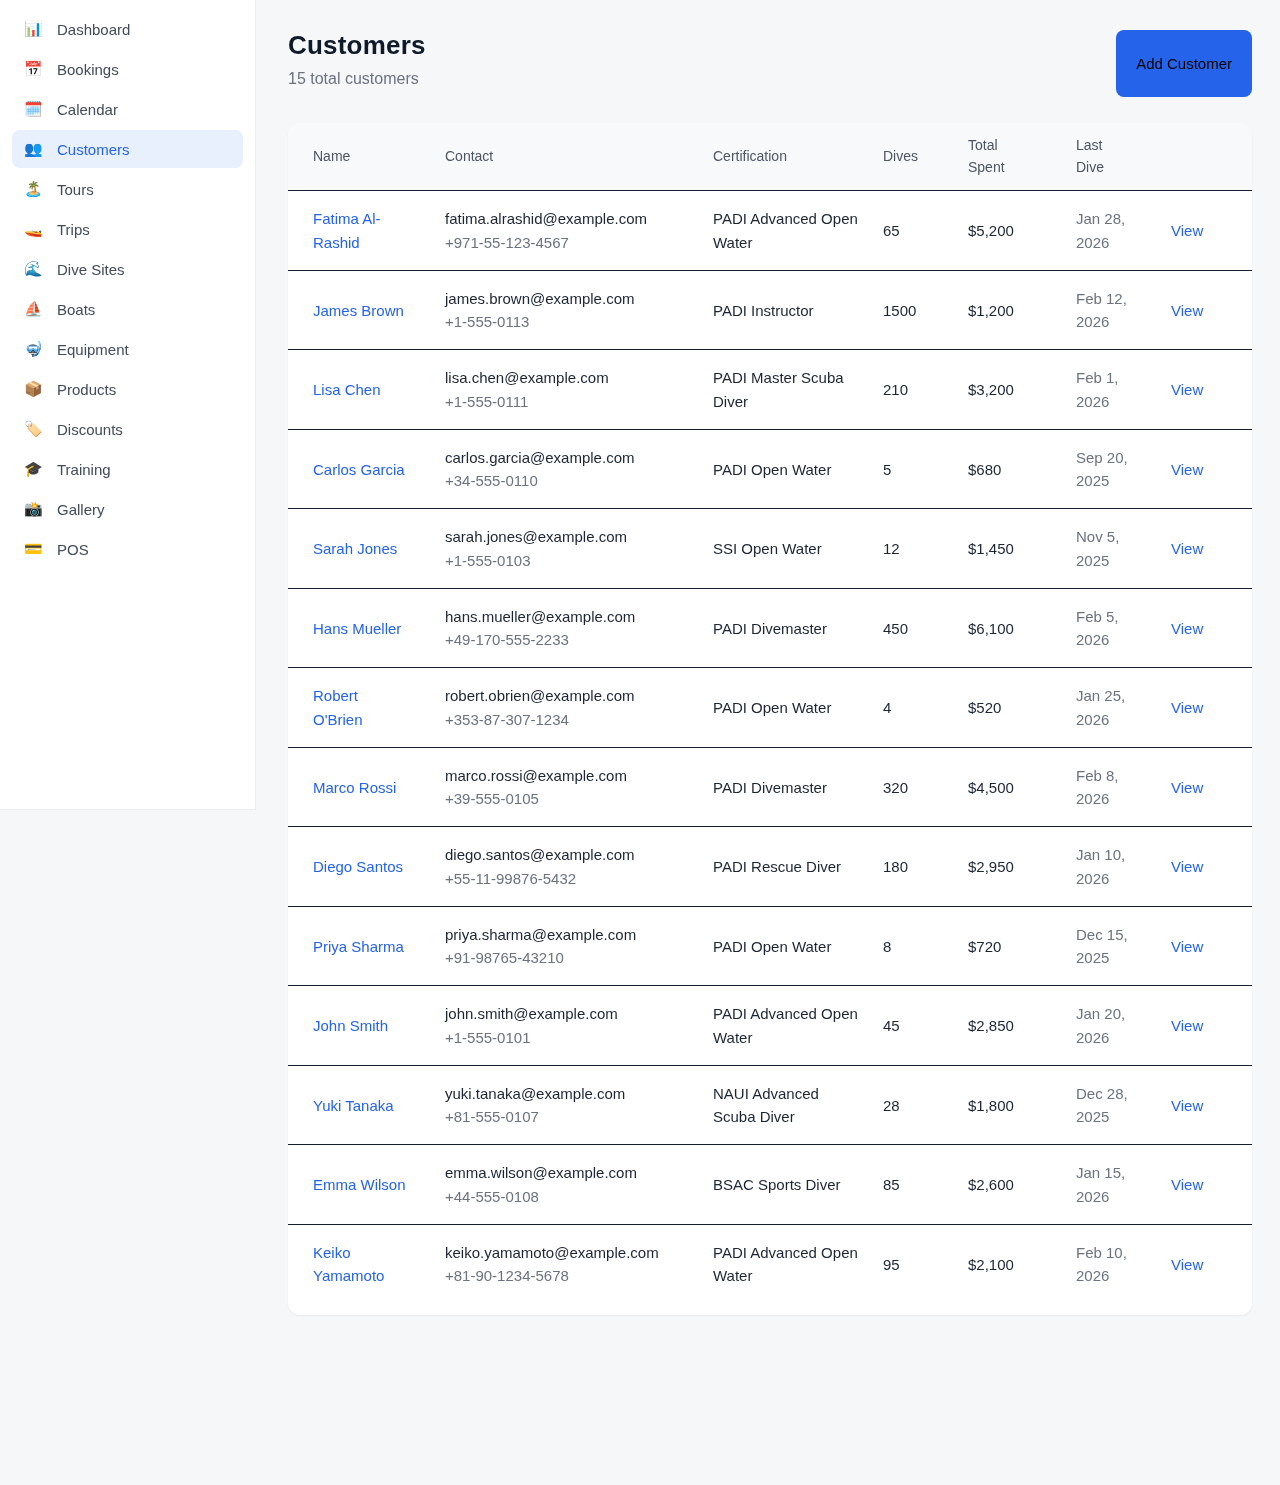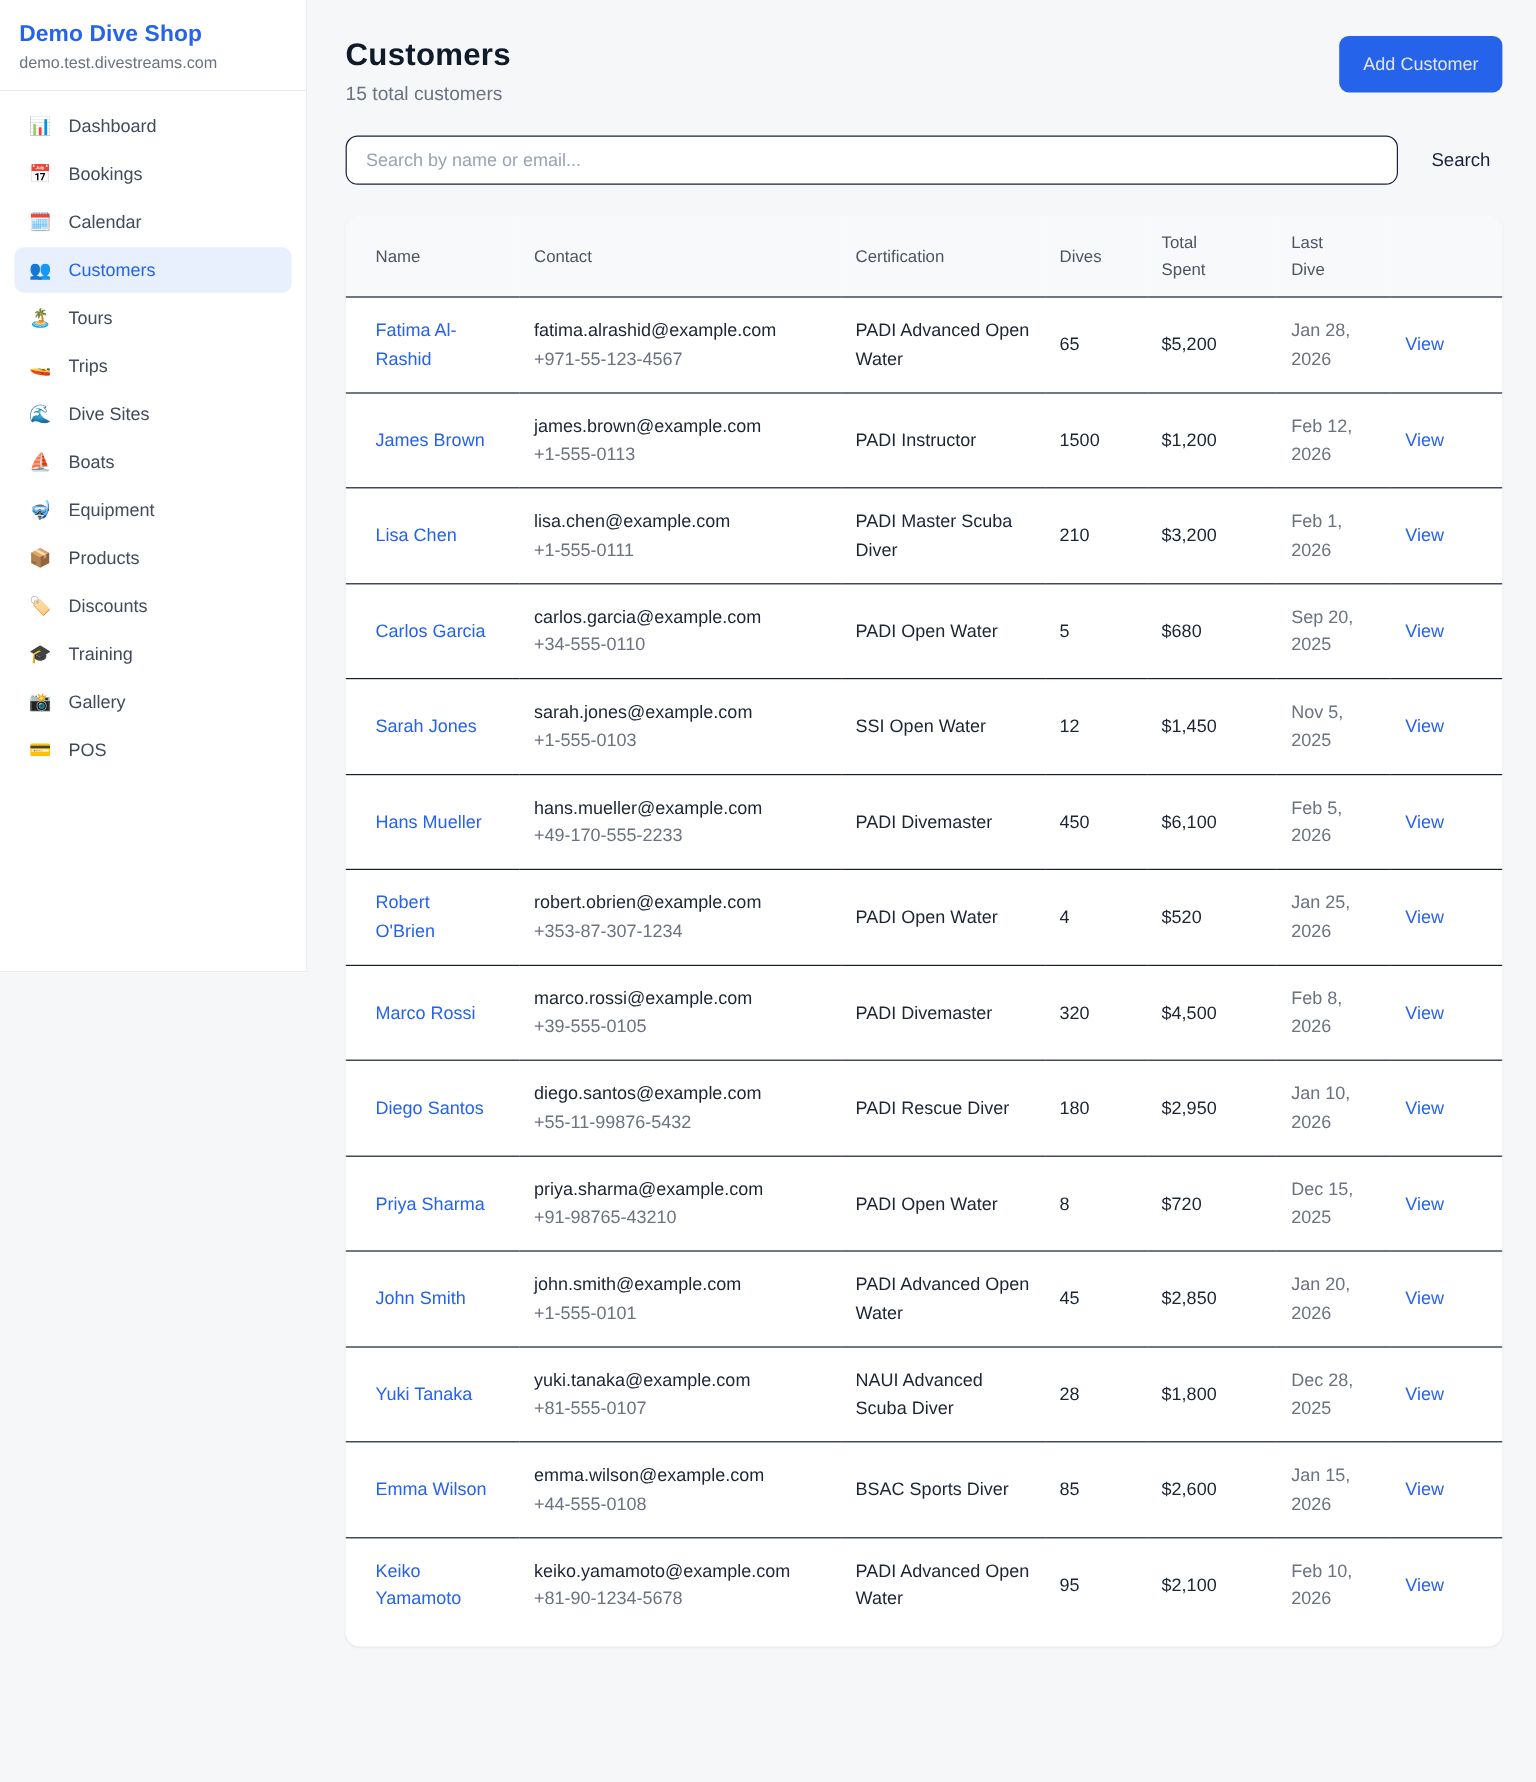--- a/index.html
+++ b/index.html
@@ -55,23 +55,23 @@
   .signout-btn{
     display:flex;align-items:center;gap:7px;border:none;background:none;
     color:var(--text-muted);font-size:15px;font-family:inherit;cursor:pointer;flex:none;
   }
   
   .main{position:absolute;left:256px;top:0;width:1024px;padding:30px 28px 0 32px;}
   .header-row{display:flex;justify-content:space-between;align-items:flex-start;}
   .page-title{font-size:26px;font-weight:700;color:#0f1a2a;letter-spacing:.2px;}
   .page-subtitle{font-size:16px;color:var(--text-muted);margin-top:9px;}
   .add-btn{
-    background:var(--accent);color:#e5e5e5;border:none;border-radius:8px;
+    background:var(--accent);color:#000000;border:none;border-radius:8px;
     font-size:15px;font-weight:500;font-family:inherit;
-    padding:15px 20px;cursor:pointer;
+    padding:25px 20px;cursor:pointer;
   }
   .search-row{margin-top:25px;display:flex;align-items:center;}
   .search-input{
     flex:1;height:41px;border:1.5px solid #18233a;border-radius:10px;
     padding:0 16px;font-size:15px;font-family:inherit;background:#fff;color:var(--text-dark);
   }
   .search-input::placeholder{color:var(--text-faint);}
   .search-btn{
     background:none;border:none;font-family:inherit;font-size:15.5px;
     color:#18233a;padding:8px 10px;margin-left:18px;cursor:pointer;
@@ -99,24 +99,20 @@
   .cell-cert{max-width:152px;color:#1c2534;}
   .cell-cert.muted{color:var(--text-faint);}
   .cell-dives,.cell-spent{color:#1c2534;}
   .cell-last{max-width:64px;color:var(--text-muted);}
   .view-link{color:var(--accent);font-weight:500;cursor:pointer;text-decoration:none;}
 </style>
 </head>
 <body>
 
 <aside class="sidebar">
-  <div class="sidebar-header">
-    <div class="brand">Demo Dive Shop</div>
-    <div class="brand-domain">demo.test.divestreams.com</div>
-  </div>
 
   <nav class="nav" id="nav-list">
     <div class="nav-item">
       <span class="nav-icon">📊</span>
       <span>Dashboard</span>
     </div>
 
     <div class="nav-item">
       <span class="nav-icon">📅</span>
       <span>Bookings</span>
@@ -187,24 +183,20 @@
 
 <main class="main">
   <div class="header-row">
     <div>
       <h1 class="page-title">Customers</h1>
       <div class="page-subtitle">15 total customers</div>
     </div>
     <button class="add-btn">Add Customer</button>
   </div>
 
-  <div class="search-row">
-    <input class="search-input" type="text" placeholder="Search by name or email..." style="">
-    <button class="search-btn">Search</button>
-  </div>
 
   <div class="table-card">
     <table>
       <colgroup>
         <col style="width:145px">
           <col style="width:268px">
           <col style="width:170px">
         <col style="width:85px">
           <col style="width:108px">
           <col style="width:95px">

